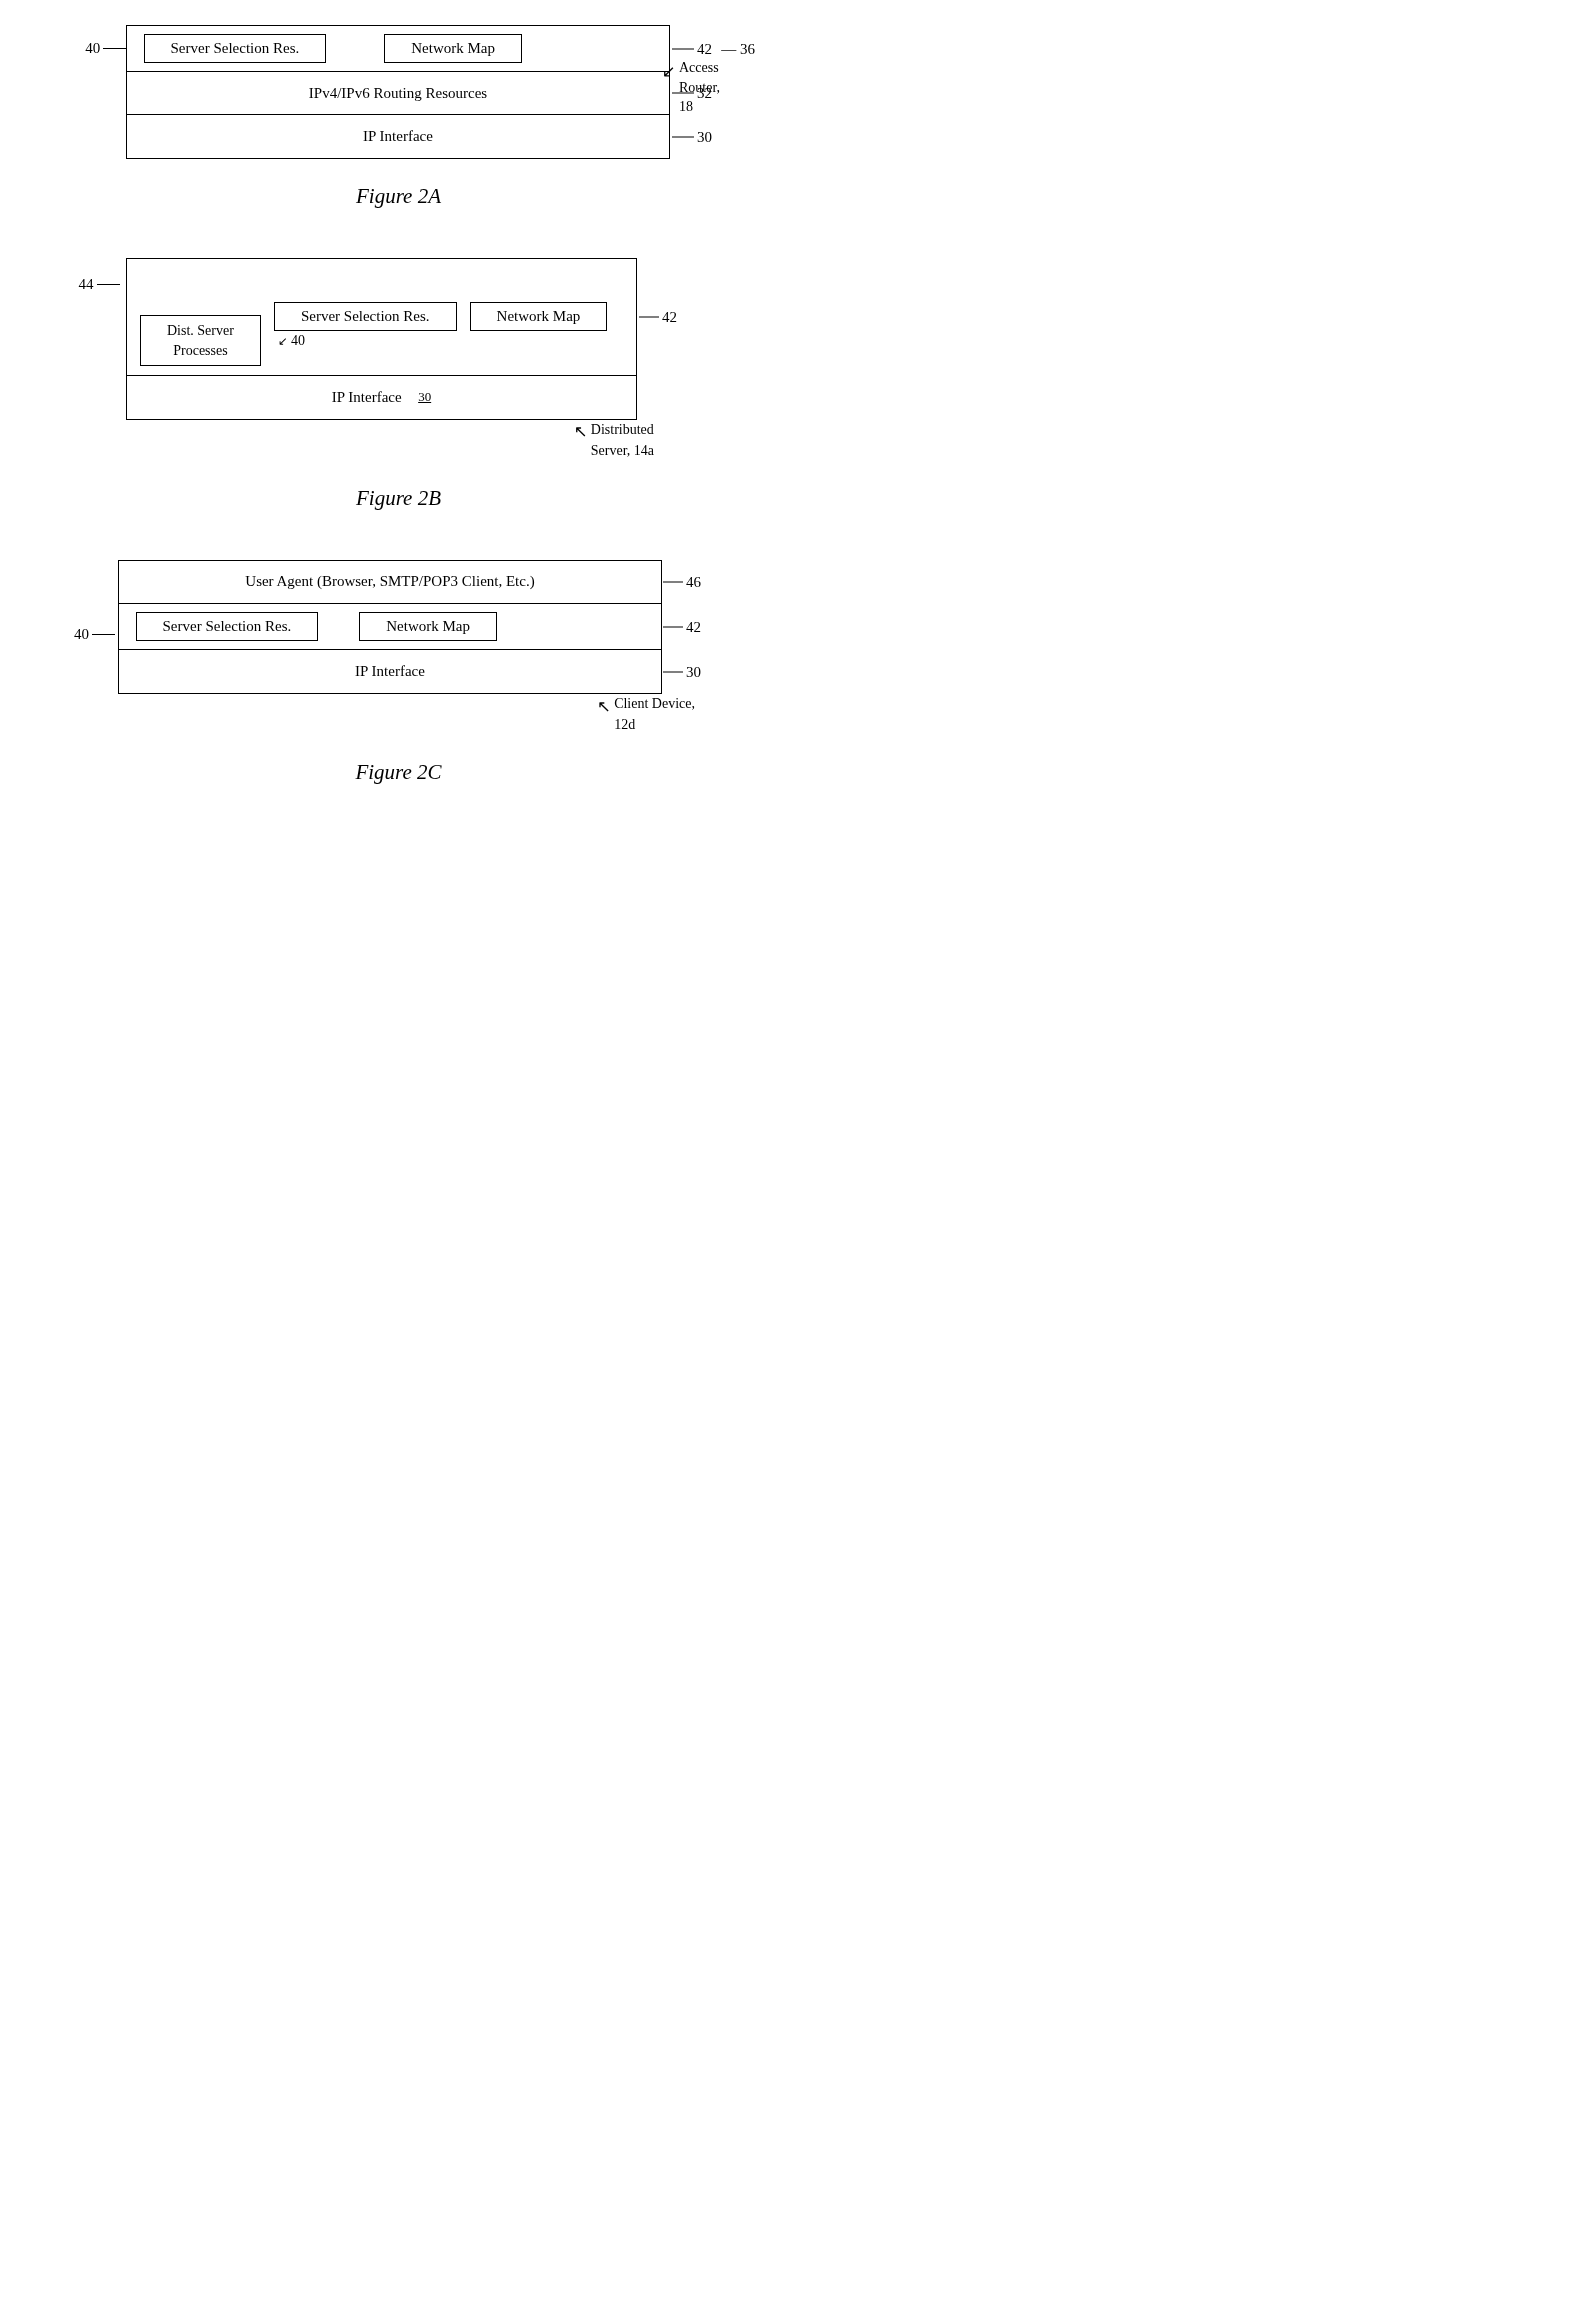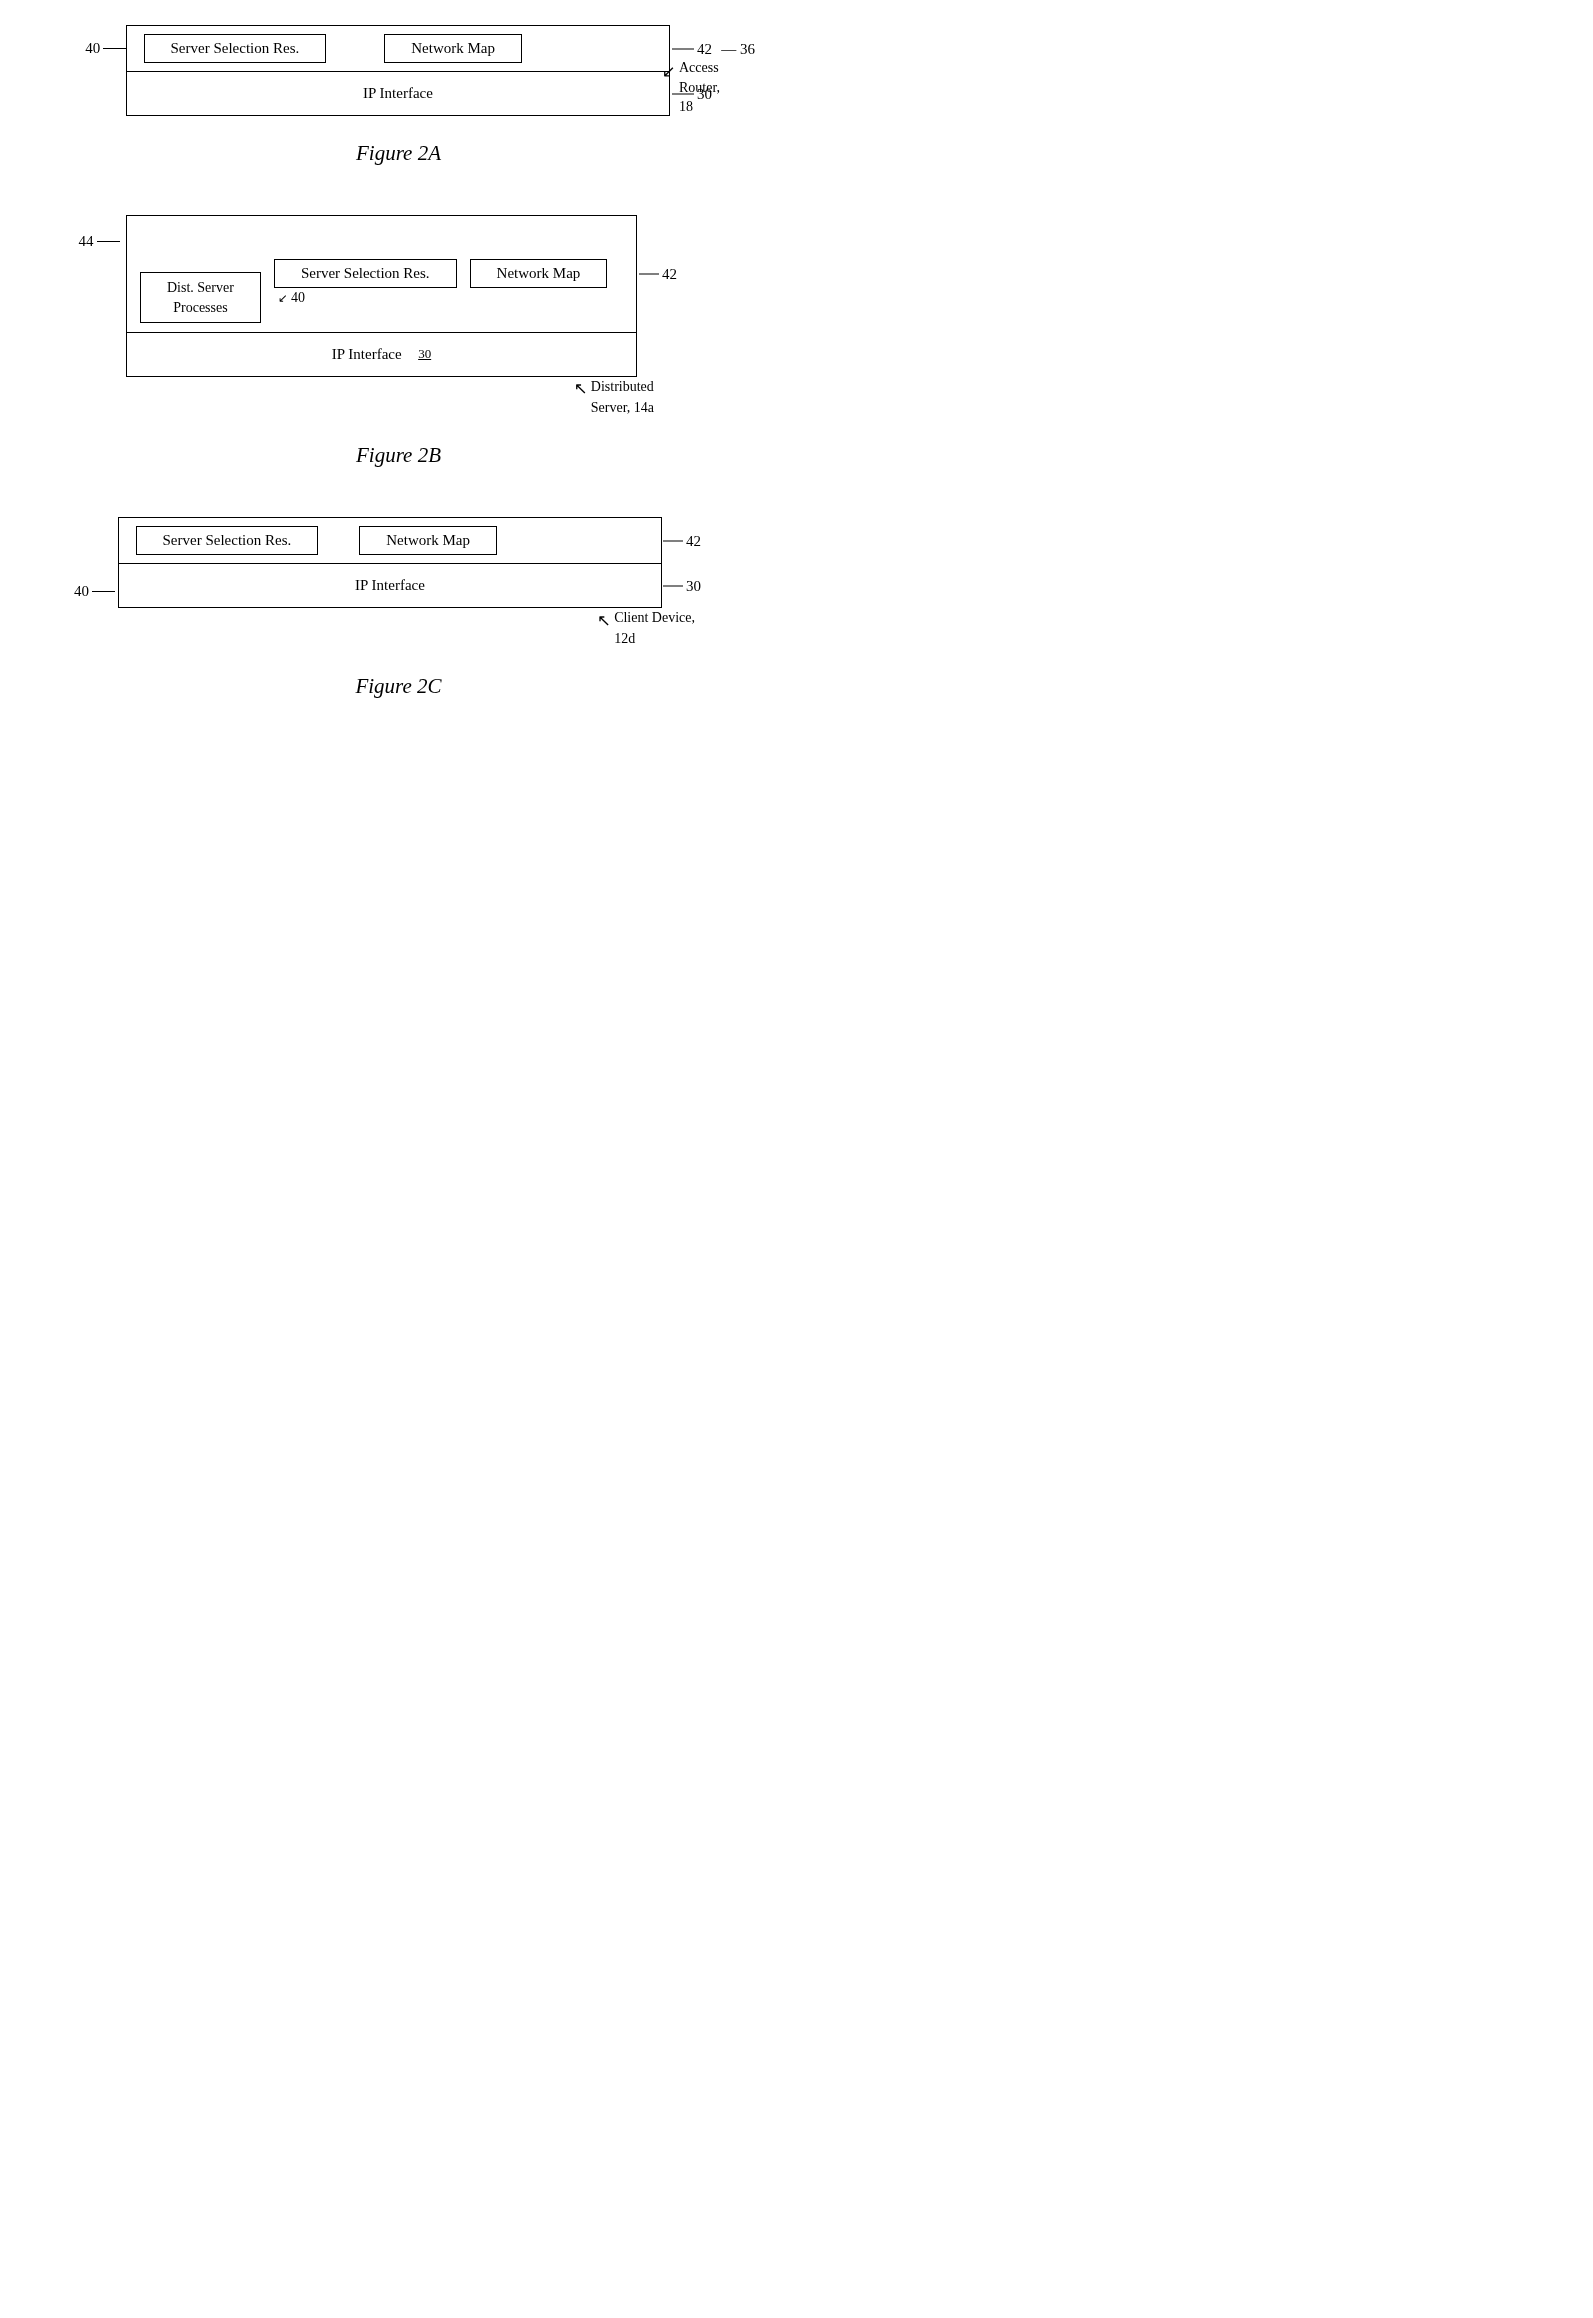--- a/index.html
+++ b/index.html
@@ -89,20 +89,27 @@
           <span>42</span>
         </div>
 
         <div style="position:absolute; right:-86px; top:50%; transform:translateY(-50%); font-size:15px;">
           <span style="margin-left:5px;">—</span>
           <span>36</span>
         </div>
       </div>
 
 
+      <div class="diagram-row" style="justify-content:center;">
+        <span class="row-text">IPv4/IPv6 Routing Resources</span>
+        <div style="position:absolute; right:-43px; top:50%; transform:translateY(-50%); font-size:15px; display:flex; align-items:center;">
+          <span style="display:inline-block; width:21.4px; border-top:1.6px solid #000; margin-right:3.3px;"></span>
+          <span>32</span>
+        </div>
+      </div>
 
       <div class="diagram-row" style="justify-content:center; border-bottom:none;">
         <span class="row-text">IP Interface</span>
         <div style="position:absolute; right:-43px; top:50%; transform:translateY(-50%); font-size:15px; display:flex; align-items:center;">
           <span style="display:inline-block; width:21.4px; border-top:1.6px solid #000; margin-right:3.3px;"></span>
           <span>30</span>
         </div>
       </div>
 
     </div>
@@ -185,20 +192,28 @@
 <div class="figure-section section-container" style="margin-top:33px;">
   <div style="position:relative; width:659px; margin: 0 auto 8.2px auto;">
 
     <div style="position:absolute; left:5px; top:66px; font-size:15px; display:flex; align-items:center;">
       <span class="body-text">40</span>
       <span style="display:inline-block; width:23px; border-top:1.6px solid #000; margin-left:3.3px;"></span>
     </div>
 
     <div style="margin-left:49px; width:544px; border:1.6px solid #000; position:relative;">
 
+      <div class="diagram-row" style="justify-content:center; border-bottom:1.6px solid #000;">
+        <span class="row-text">User Agent (Browser, SMTP/POP3 Client, Etc.)</span>
+
+        <div style="position:absolute; right:-40px; top:50%; transform:translateY(-50%); font-size:15px; display:flex; align-items:center;">
+          <span style="display:inline-block; width:20px; border-top:1.6px solid #000; margin-right:3.3px;"></span>
+          <span>46</span>
+        </div>
+      </div>
 
       <div class="diagram-row" style="justify-content:flex-start; gap:41px; padding:8.2px 16.5px; border-bottom:1.6px solid #000;">
         <div class="inner-box">
           <span class="body-text">Server Selection Res.</span>
         </div>
         <div class="inner-box">
           <span class="body-text">Network Map</span>
         </div>
 
         <div style="position:absolute; right:-40px; top:50%; transform:translateY(-50%); font-size:15px; display:flex; align-items:center;">

